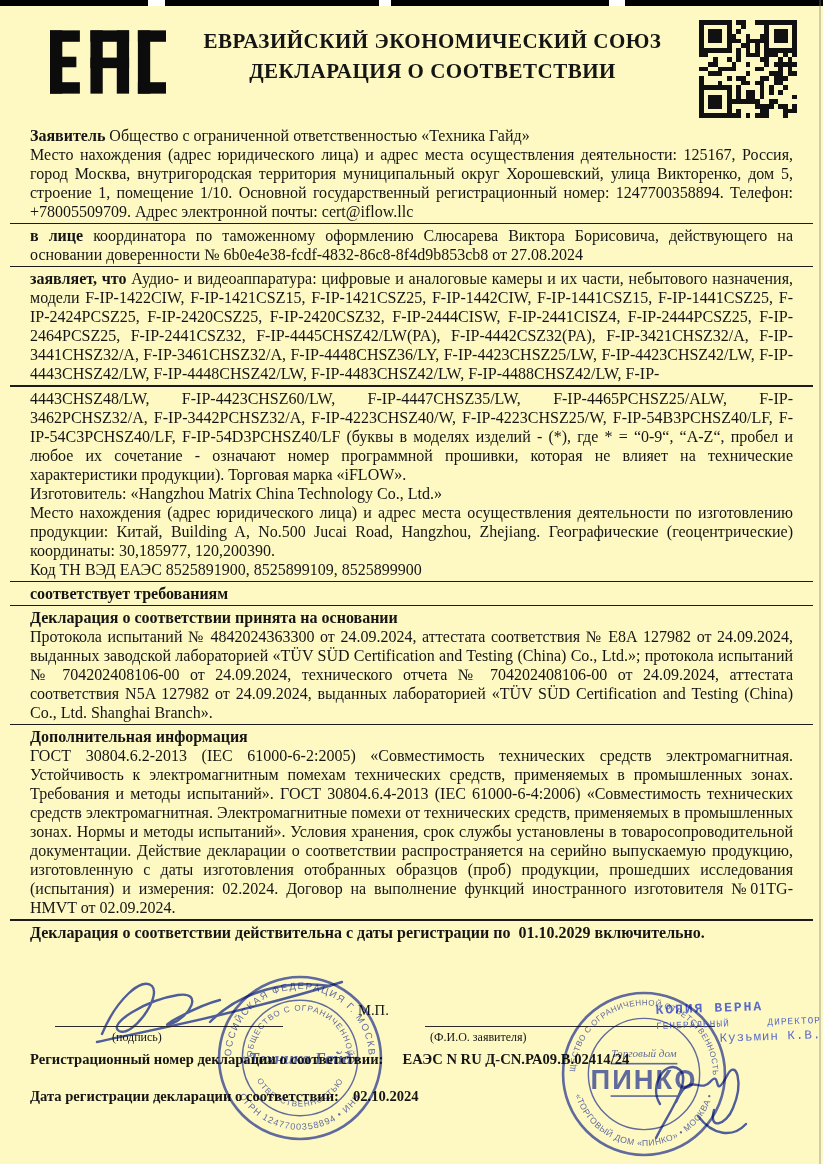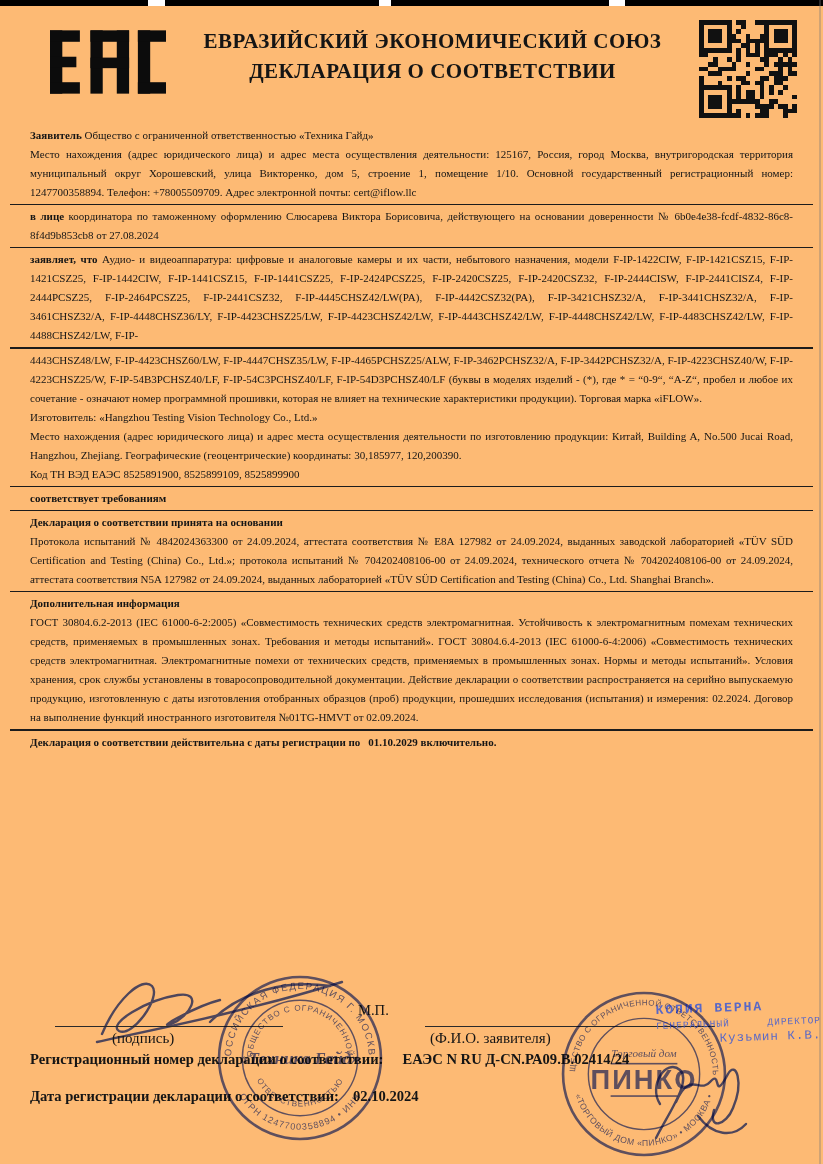--- a/index.html
+++ b/index.html
@@ -1,46 +1,46 @@
 <!DOCTYPE html>
 <html lang="ru"><head>
 <meta charset="utf-8">
 <style>
   html,body{margin:0;padding:0;background:#e8e8e8;}
   .page{
     position:relative;width:823px;height:1164px;margin:0 auto;
-    background:#fdba74;overflow:hidden;
+    background:#fef9c3;overflow:hidden;
     font-family:"Liberation Serif", serif;color:#151515;
     box-shadow:0 0 4px rgba(0,0,0,.4);
   }
   .scan-edge{
     position:absolute;top:0;left:0;right:0;height:6px;
     background:linear-gradient(90deg,#000 0 18%,#fff 18% 20%,#000 20% 46%,#fff 46% 47.5%,#000 47.5% 74%,#fff 74% 76%,#000 76% 100%);
   }
   .edge-right{position:absolute;top:0;right:2px;width:2px;height:100%;background:rgba(120,120,120,.35);}
   
   .header{display:flex;align-items:flex-start;padding:20px 26px 4px 50px;}
   .eac{flex:0 0 auto;margin-top:6px;}
   .titles{flex:1 1 auto;text-align:center;padding:6px 8px 0 8px;}
   .titles .t1,.titles .t2{font-weight:bold;font-size:21px;letter-spacing:.5px;line-height:1.45;}
   .qr{flex:0 0 auto;width:98px;height:98px;}
   
-  .doc{padding:4px 30px 0 30px;font-size:11px;line-height:19px;}
+  .doc{padding:4px 30px 0 30px;font-size:16px;line-height:19px;}
   .doc p{margin:0;text-align:justify;}
   .doc .line{text-align:left;}
   .rule{border-top:1.6px solid #1c1c1c;margin:2px -20px;height:0;}
   .rule.thick{border-top-width:2.2px;}
   b{font-weight:bold;}
   .gap{display:inline-block;width:8px;}
   
   .footer{position:absolute;left:0;top:962px;width:823px;height:202px;}
   .footer .txt{position:absolute;font-size:14.6px;}
   .mp{left:358px;top:40px;font-size:13px;}
   .sigline{position:absolute;border-top:1.5px solid #2a2a2a;}
-  .cap{position:absolute;font-size:15px;}
+  .cap{position:absolute;font-size:12px;}
   .name{left:430px;top:42px;width:265px;text-align:center;}
   .regline{left:30px;top:89px;font-weight:bold;font-size:15px;}
   .dateline{left:30px;top:126px;font-weight:bold;font-size:15px;}
   .dateval{margin-left:14px;}
   .regval{margin-left:19px;}
   .copyblock{
     position:absolute;left:656px;top:38px;width:165px;color:#5064cc;
     font-family:"Liberation Mono", monospace;transform:rotate(-2deg);opacity:.95;
   }
   .copyblock .c1{font-size:13px;letter-spacing:2px;font-weight:bold;}
@@ -315,21 +315,21 @@
 
     <p><b>в лице</b> <span>координатора по таможенному оформлению Слюсарева Виктора Борисовича, действующего на основании доверенности № 6b0e4e38-fcdf-4832-86c8-8f4d9b853cb8 от 27.08.2024</span></p>
 
     <div class="rule"></div>
 
     <p><b>заявляет, что</b> <span>Аудио- и видеоаппаратура: цифровые и аналоговые камеры и их части, небытового назначения, модели F-IP-1422CIW, F-IP-1421CSZ15, F-IP-1421CSZ25, F-IP-1442CIW, F-IP-1441CSZ15, F-IP-1441CSZ25, F-IP-2424PCSZ25, F-IP-2420CSZ25, F-IP-2420CSZ32, F-IP-2444CISW, F-IP-2441CISZ4, F-IP-2444PCSZ25, F-IP-2464PCSZ25, F-IP-2441CSZ32, F-IP-4445CHSZ42/LW(PA), F-IP-4442CSZ32(PA), F-IP-3421CHSZ32/A, F-IP-3441CHSZ32/A, F-IP-3461CHSZ32/A, F-IP-4448CHSZ36/LY, F-IP-4423CHSZ25/LW, F-IP-4423CHSZ42/LW, F-IP-4443CHSZ42/LW, F-IP-4448CHSZ42/LW, F-IP-4483CHSZ42/LW, F-IP-4488CHSZ42/LW, F-IP-</span></p>
 
     <div class="rule thick"></div>
 
     <p>4443CHSZ48/LW, F-IP-4423CHSZ60/LW, F-IP-4447CHSZ35/LW, F-IP-4465PCHSZ25/ALW, F-IP-3462PCHSZ32/A, F-IP-3442PCHSZ32/A, F-IP-4223CHSZ40/W, F-IP-4223CHSZ25/W, F-IP-54B3PCHSZ40/LF, F-IP-54C3PCHSZ40/LF, F-IP-54D3PCHSZ40/LF (буквы в моделях изделий - (*), где * = “0-9“, “A-Z“, пробел и любое их сочетание - означают номер программной прошивки, которая не влияет на технические характеристики продукции). Торговая марка «iFLOW».</p>
-    <p class="line">Изготовитель: «Hangzhou Testing Vision Technology Co., Ltd.»</p>
+    <p class="line">Изготовитель: «Hangzhou Matrix China Technology Co., Ltd.»</p>
     <p>Место нахождения (адрес юридического лица) и адрес места осуществления деятельности по изготовлению продукции: Китай, Building A, No.500 Jucai Road, Hangzhou, Zhejiang. Географические (геоцентрические) координаты: 30,185977, 120,200390.</p>
     <p class="line">Код ТН ВЭД ЕАЭС 8525891900, 8525899109, 8525899900</p>
 
     <div class="rule"></div>
 
     <p class="line"><b>соответствует требованиям</b></p>
 
     <div class="rule"></div>
 
     <p class="line"><b>Декларация о соответствии принята на основании</b></p>

